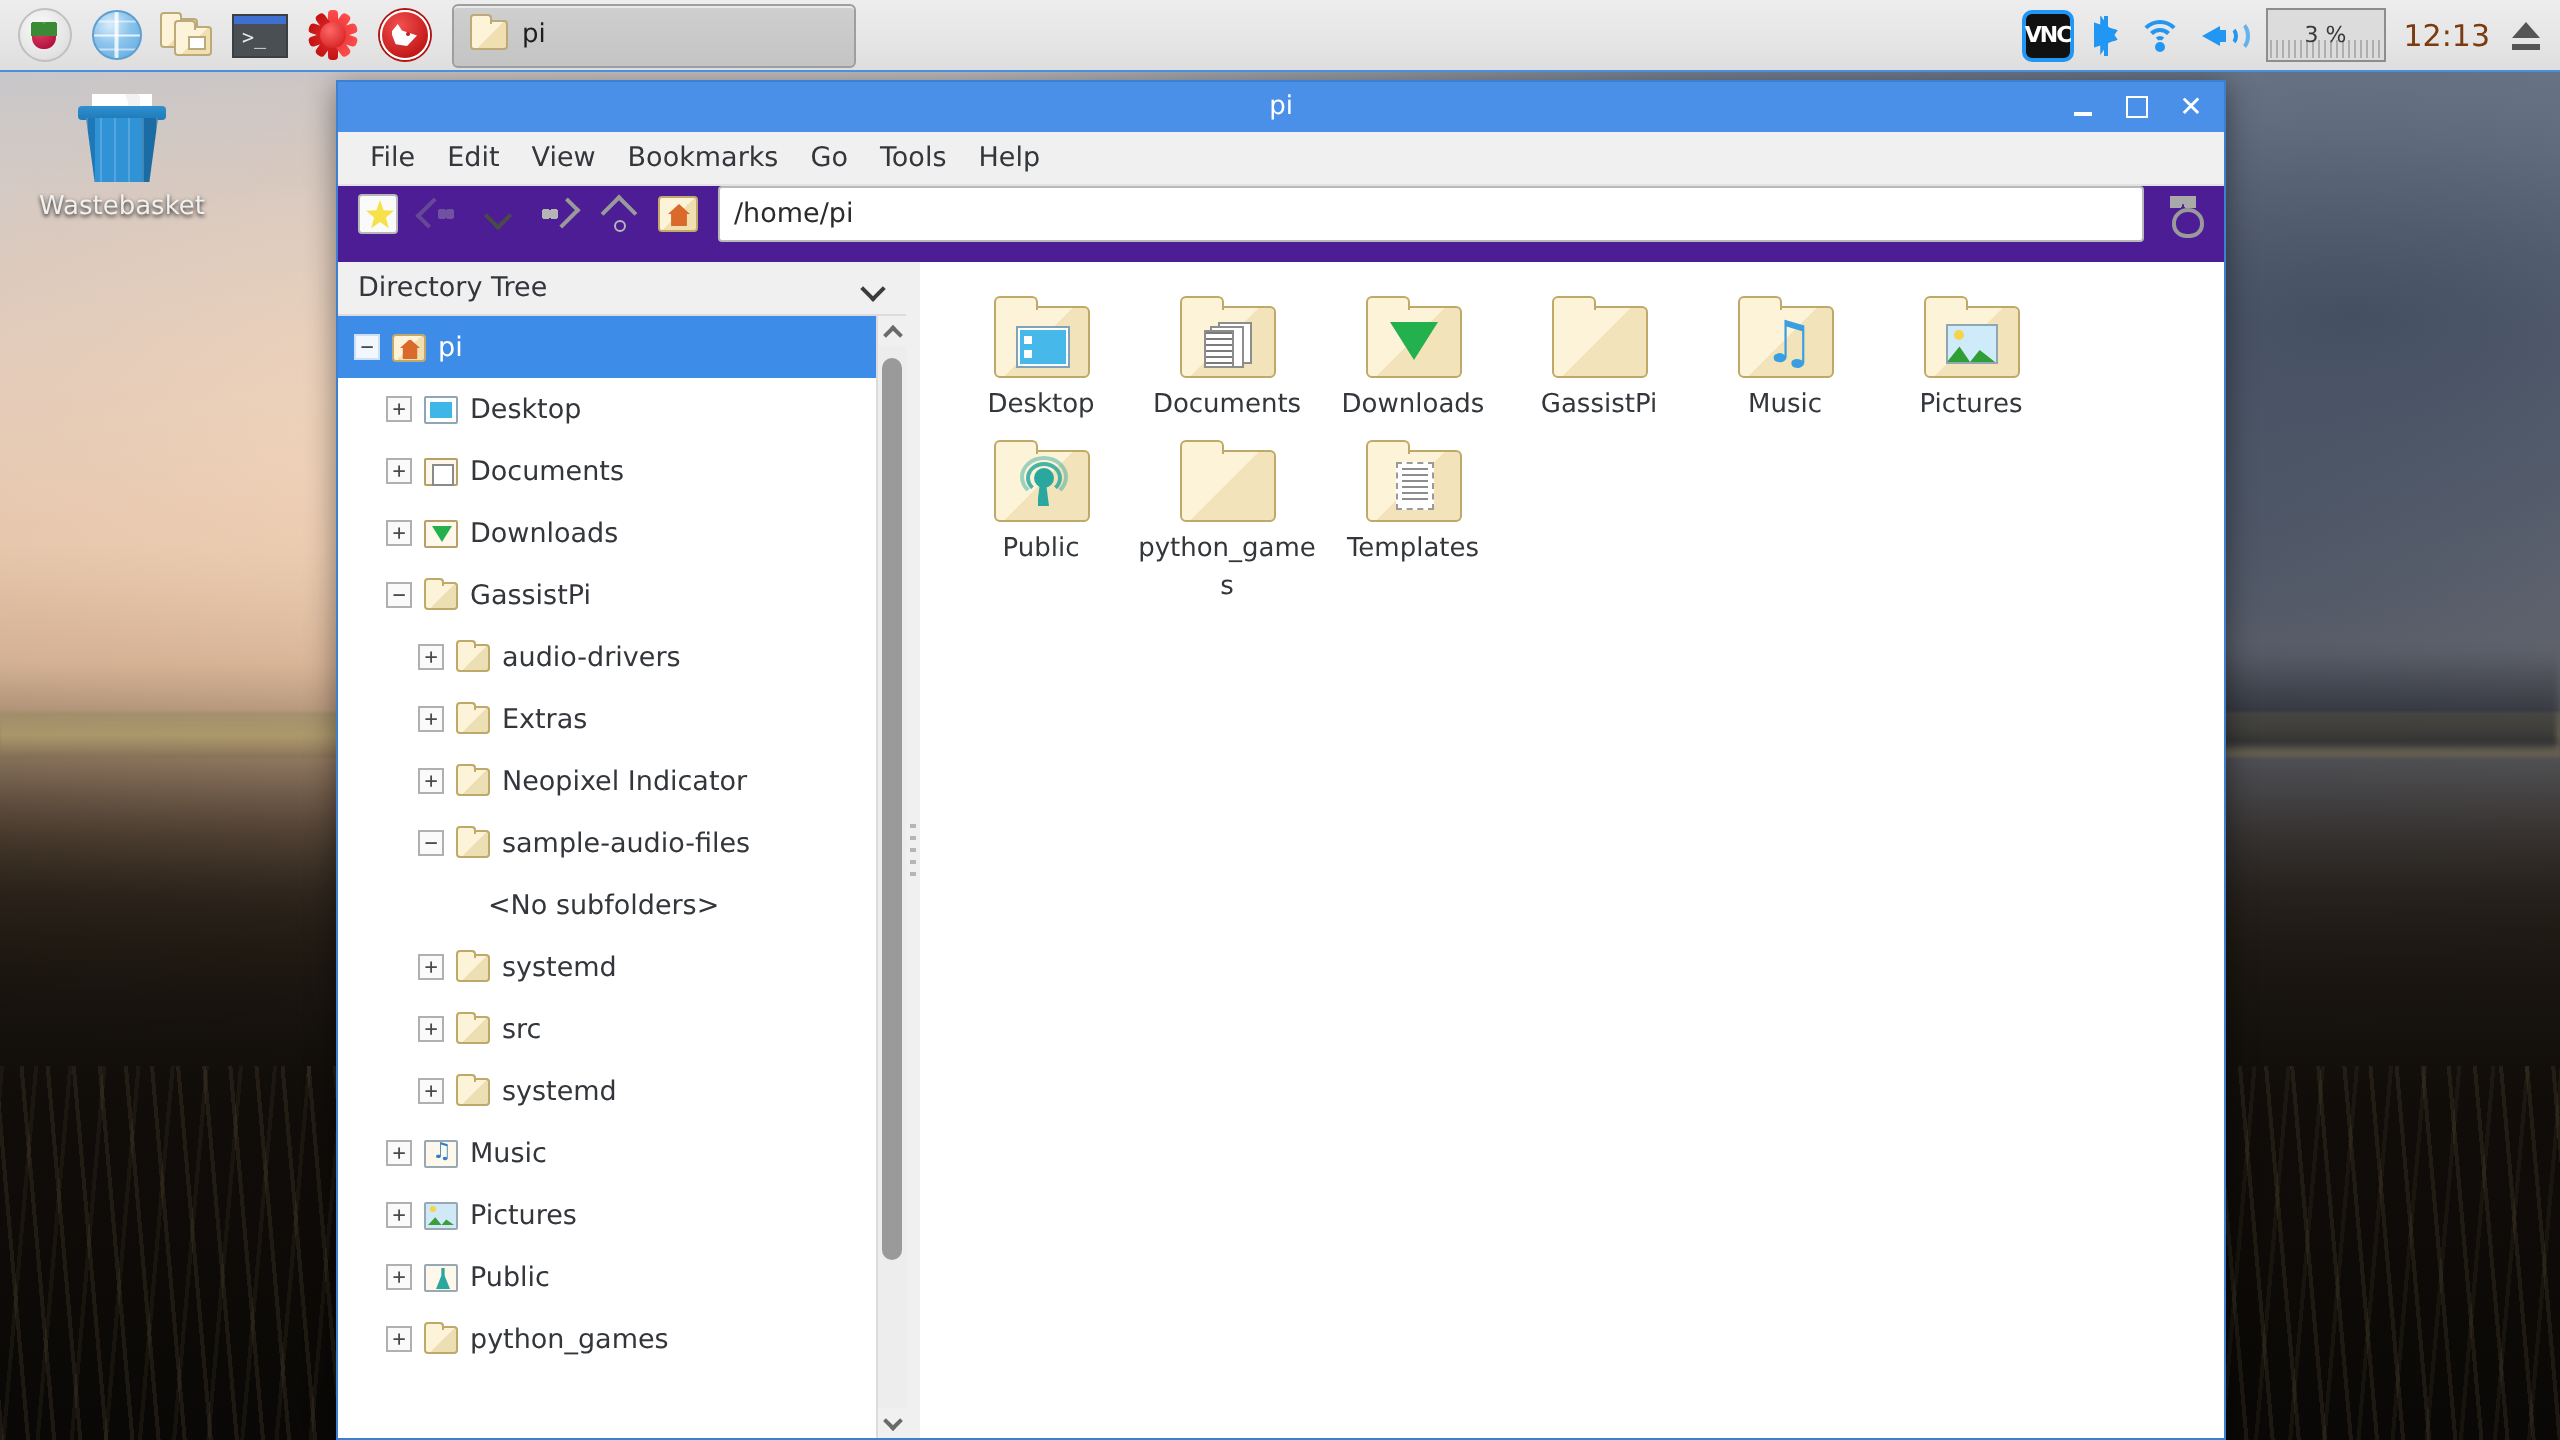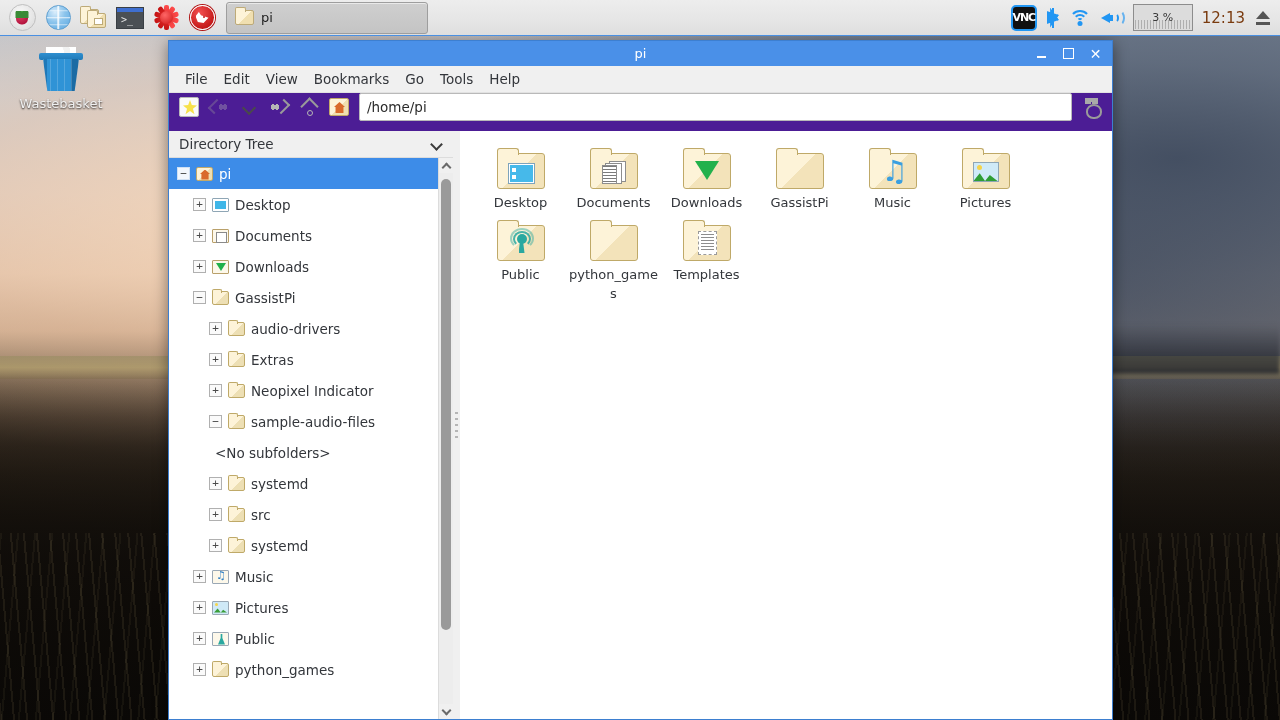--- a/index.html
+++ b/index.html
@@ -701,21 +701,21 @@
             <div class="tree-row" style="padding-left: 40px;">
               <span class="expander">+</span>
               <span class="t-ico t-folder"></span>
               <span class="tree-nosub">Neopixel Indicator</span>
             </div>
             <div class="tree-row" style="padding-left: 40px;">
               <span class="expander">−</span>
               <span class="t-ico t-folder"></span>
               <span class="tree-nosub">sample-audio-files</span>
             </div>
-            <div class="tree-row" style="padding-left: 27px;">
+            <div class="tree-row" style="padding-left: 56px;">
               <span class="expander none"></span>
               <span class="tree-nosub">&lt;No subfolders&gt;</span>
             </div>
             <div class="tree-row" style="padding-left: 40px;">
               <span class="expander">+</span>
               <span class="t-ico t-folder"></span>
               <span class="tree-nosub">systemd</span>
             </div>
             <div class="tree-row" style="padding-left: 40px;">
               <span class="expander">+</span>

